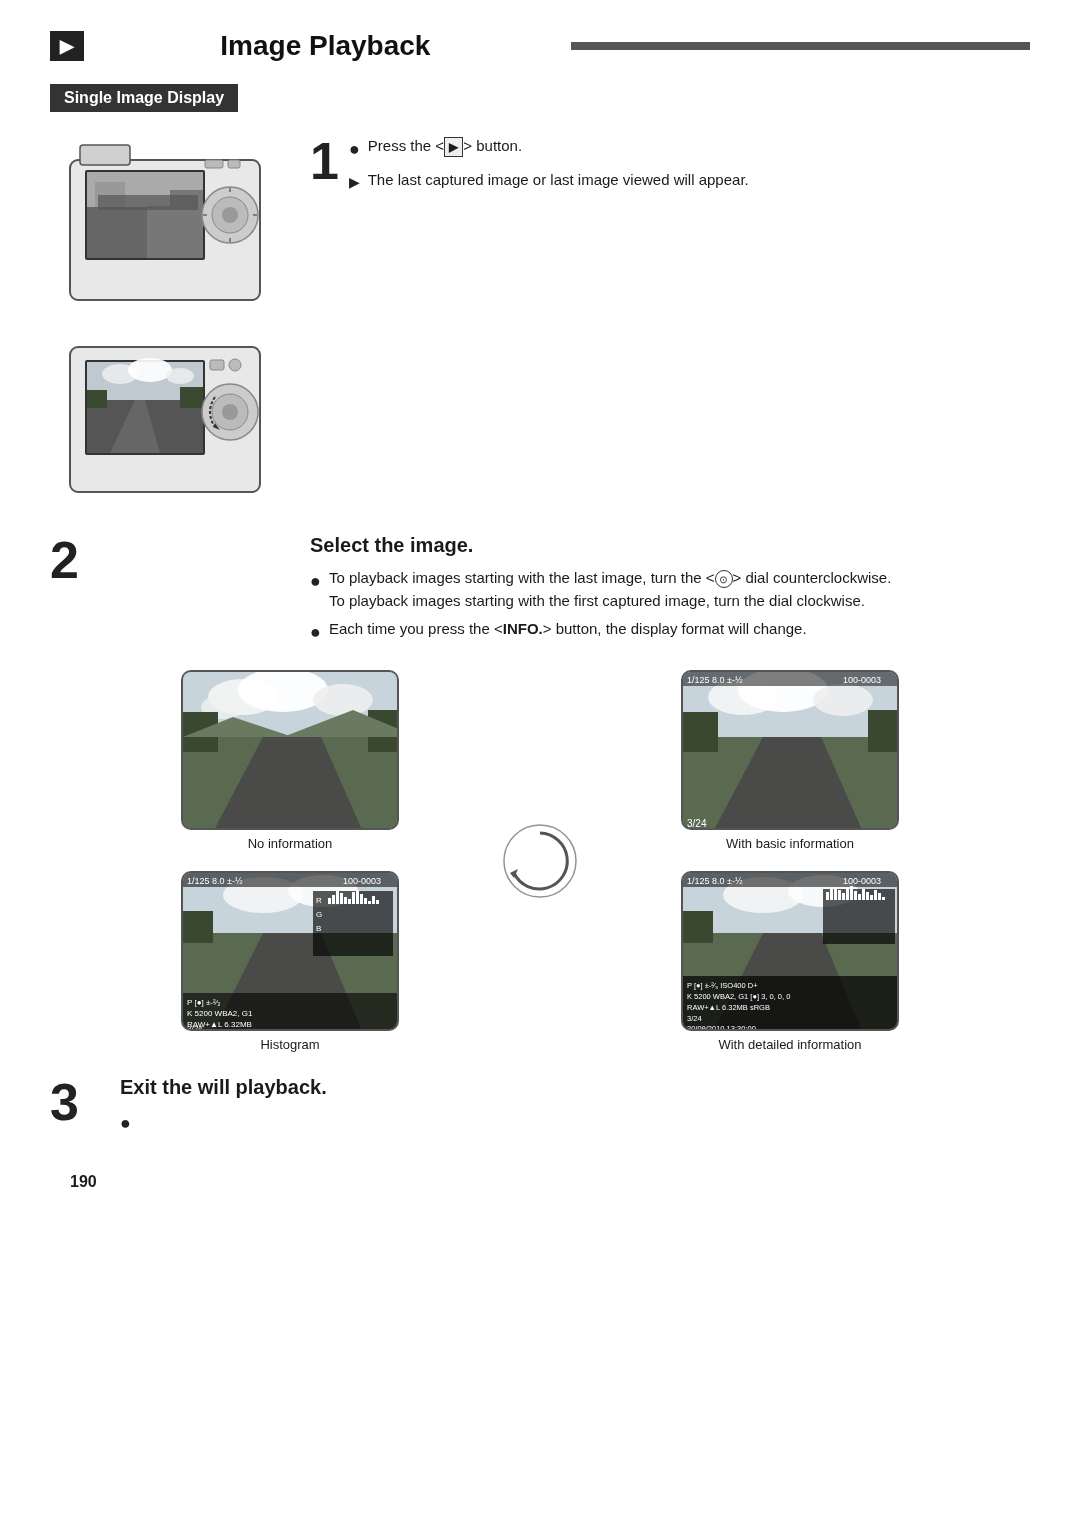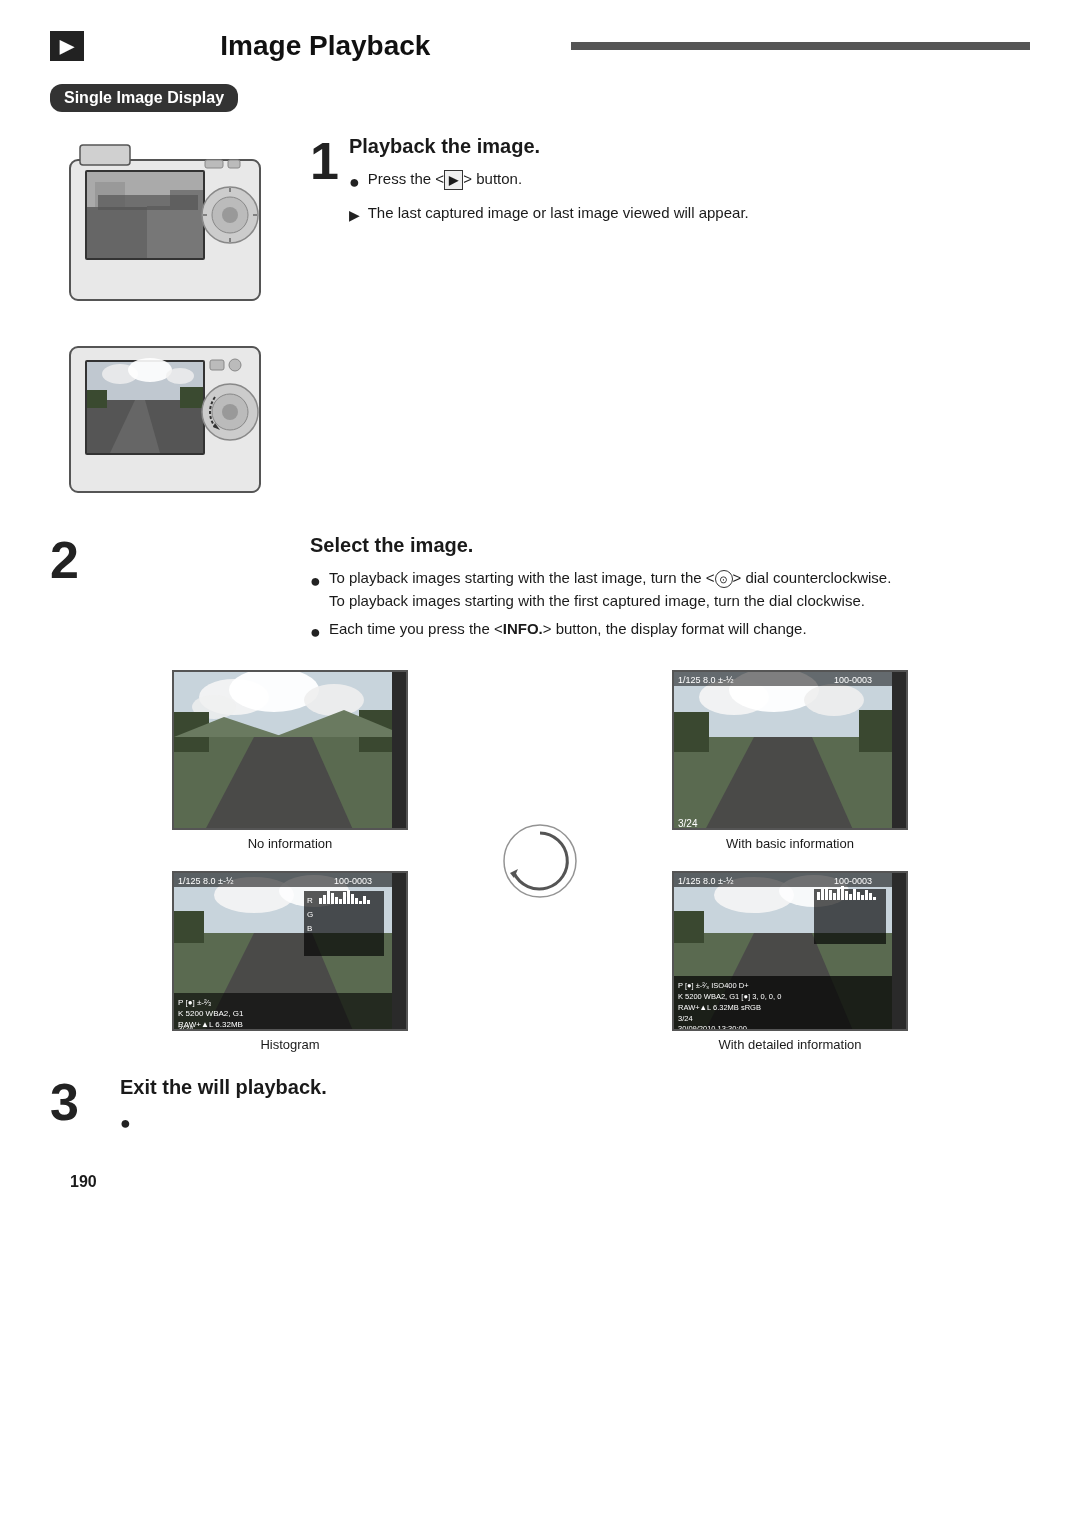--- a/index.html
+++ b/index.html
@@ -46,21 +46,20 @@
 
     
     .section-header {
       background: #333;
       color: #fff;
       font-size: 16px;
       font-weight: bold;
       padding: 5px 14px;
       display: inline-block;
       margin-bottom: 18px;
-      border-radius: 12px;
     }
 
     
     .step-row {
       display: flex;
       margin-bottom: 24px;
     }
     .step-number {
       font-size: 52px;
       font-weight: bold;
@@ -116,25 +115,25 @@
       align-items: center;
     }
     .display-caption {
       font-size: 13px;
       margin-top: 6px;
       text-align: center;
     }
 
     
     .cam-screen {
-      width: 236px;
+      width: 218px;
       height: 160px;
       background: #2a2a2a;
       border: 2px solid #555;
-      border-radius: 0;
+      border-radius: 10px;
       position: relative;
       overflow: hidden;
     }
 
     
     .display-grid-wrapper {
       position: relative;
       margin-top: 10px;
     }
     .circle-arrow {
@@ -258,21 +257,20 @@
       <rect x="160" y="38" width="14" height="10" rx="2" fill="#bbb" stroke="#888"></rect>
       <circle cx="185" cy="43" r="6" fill="#bbb" stroke="#888" stroke-width="1"></circle>
     </svg>
   </div>
 
   <div style="flex:1; padding-top:5px;">
 
     <div style="display:flex; align-items:flex-start; gap:10px;">
       <span class="step-number">1</span>
       <div>
-        <div class="step-heading">Playback the image.</div>
         <ul class="bullet-list">
           <li>
             <span class="bullet-dot">●</span>
             <span class="bullet-text">Press the &lt;<span class="icon-btn">▶</span>&gt; button.</span>
           </li>
           <li style="margin-top:4px;">
             <span class="bullet-arrow">▶</span>
             <span class="bullet-text">The last captured image or last image viewed will appear.</span>
           </li>
         </ul>

